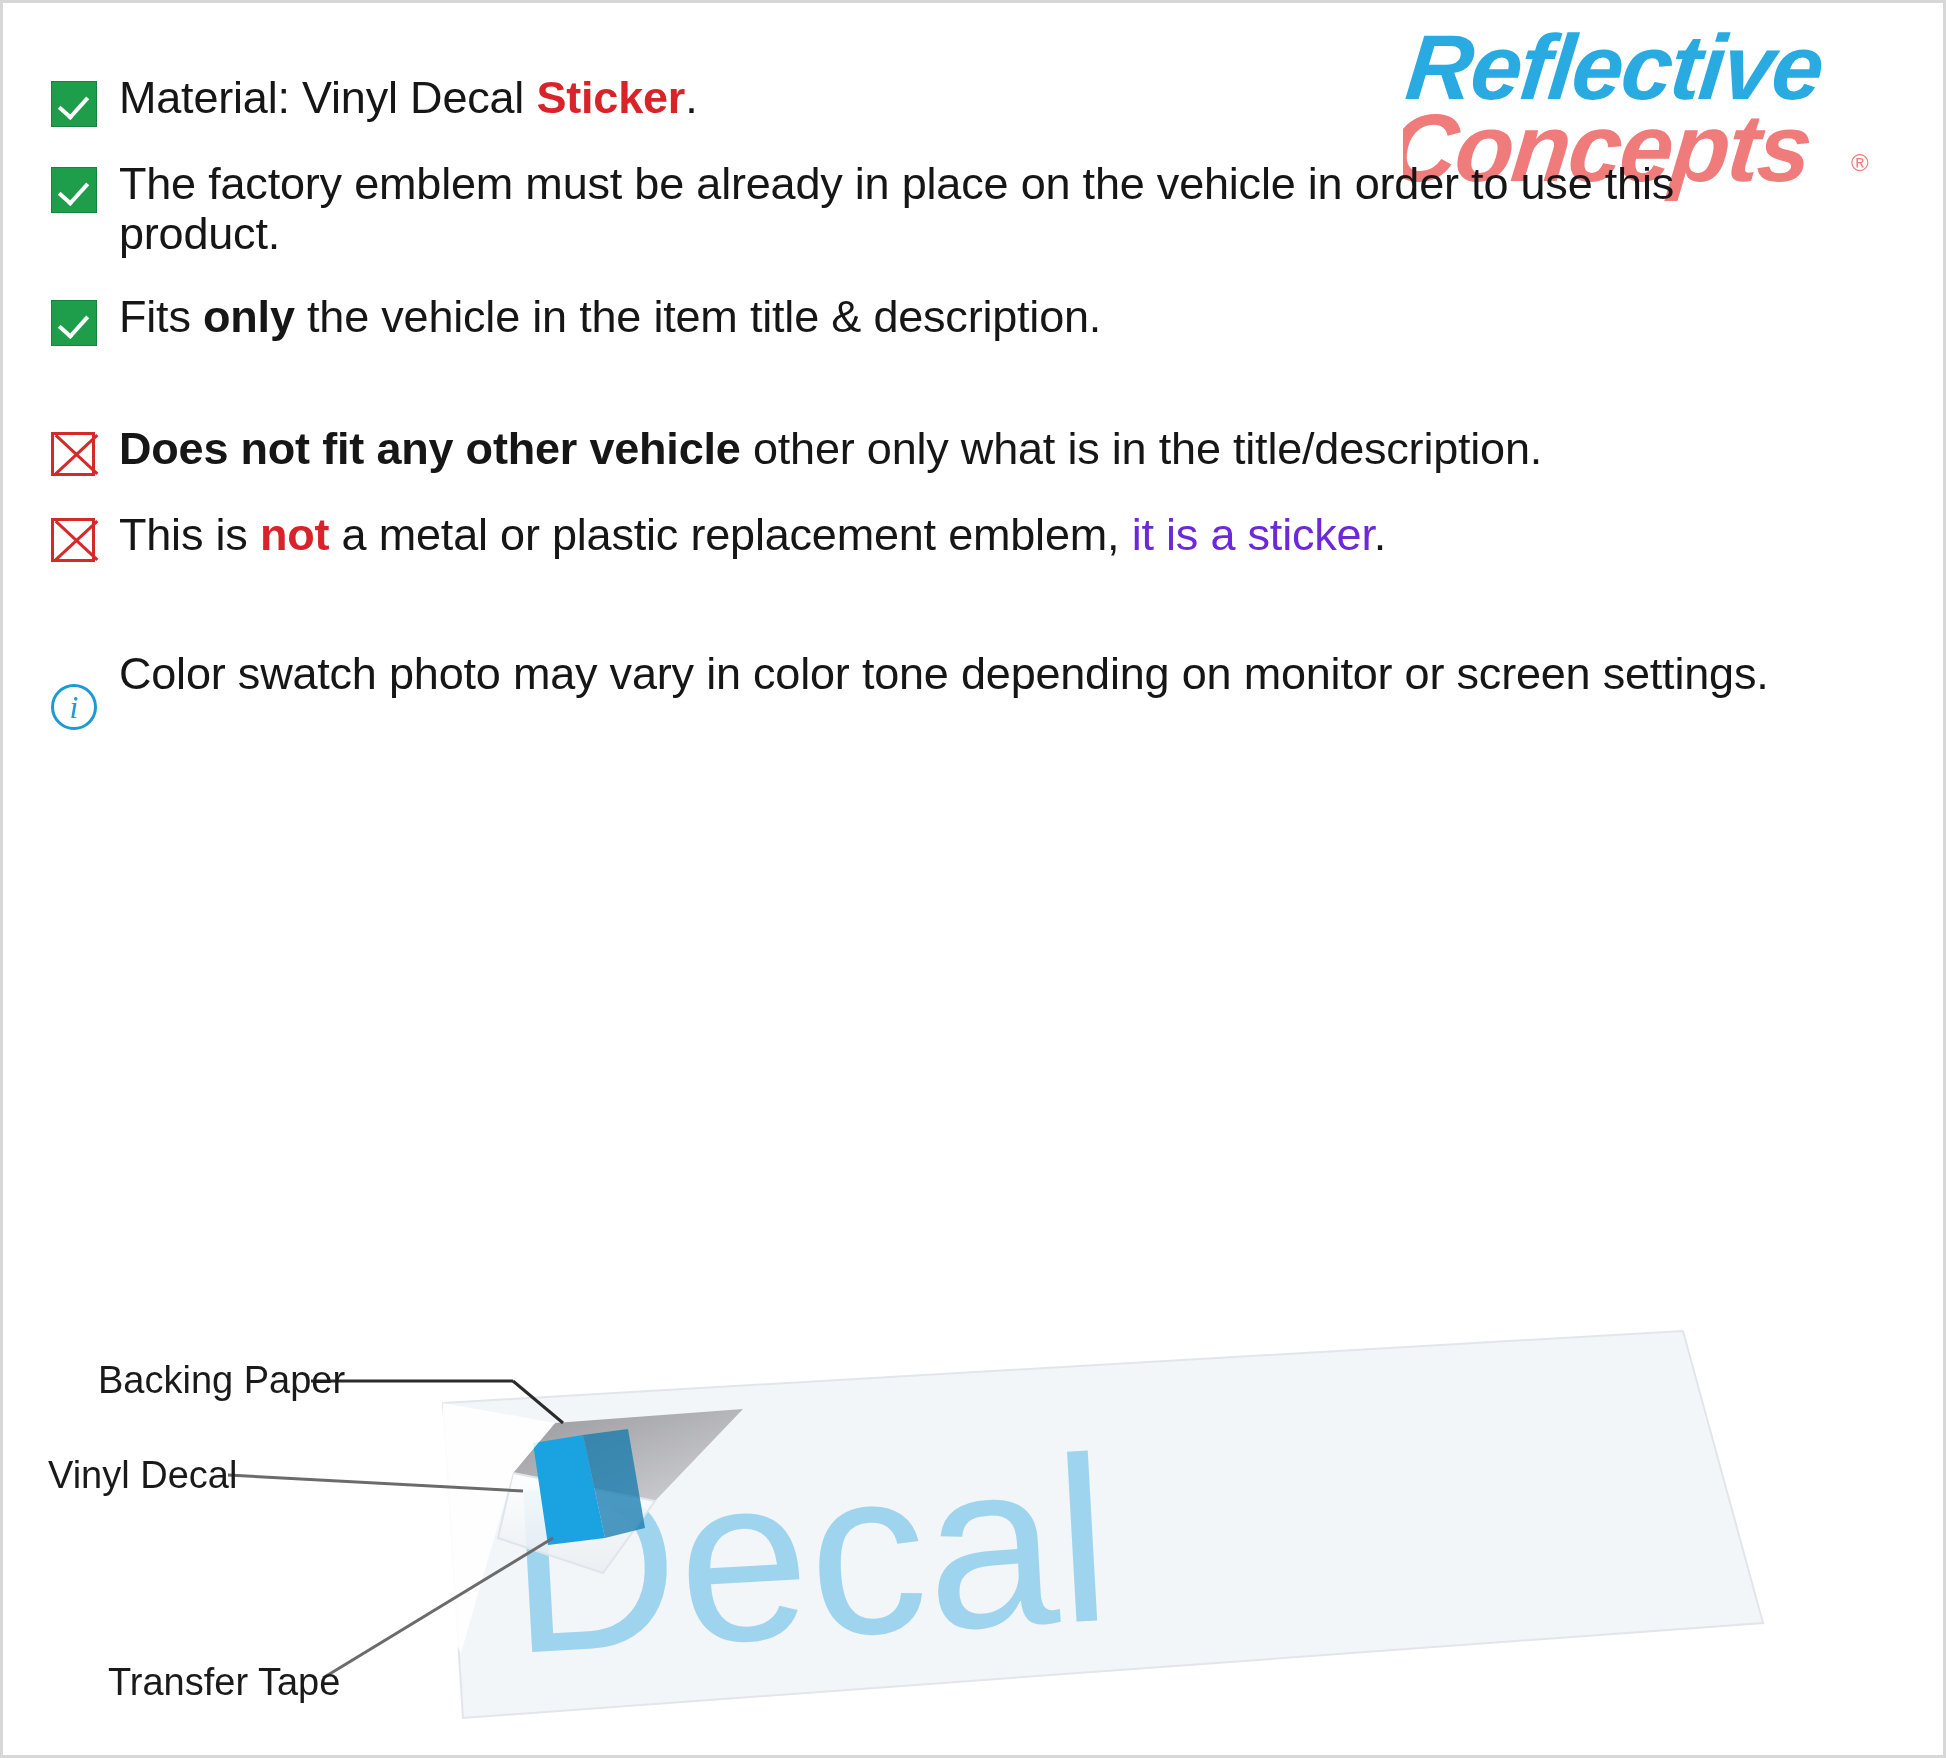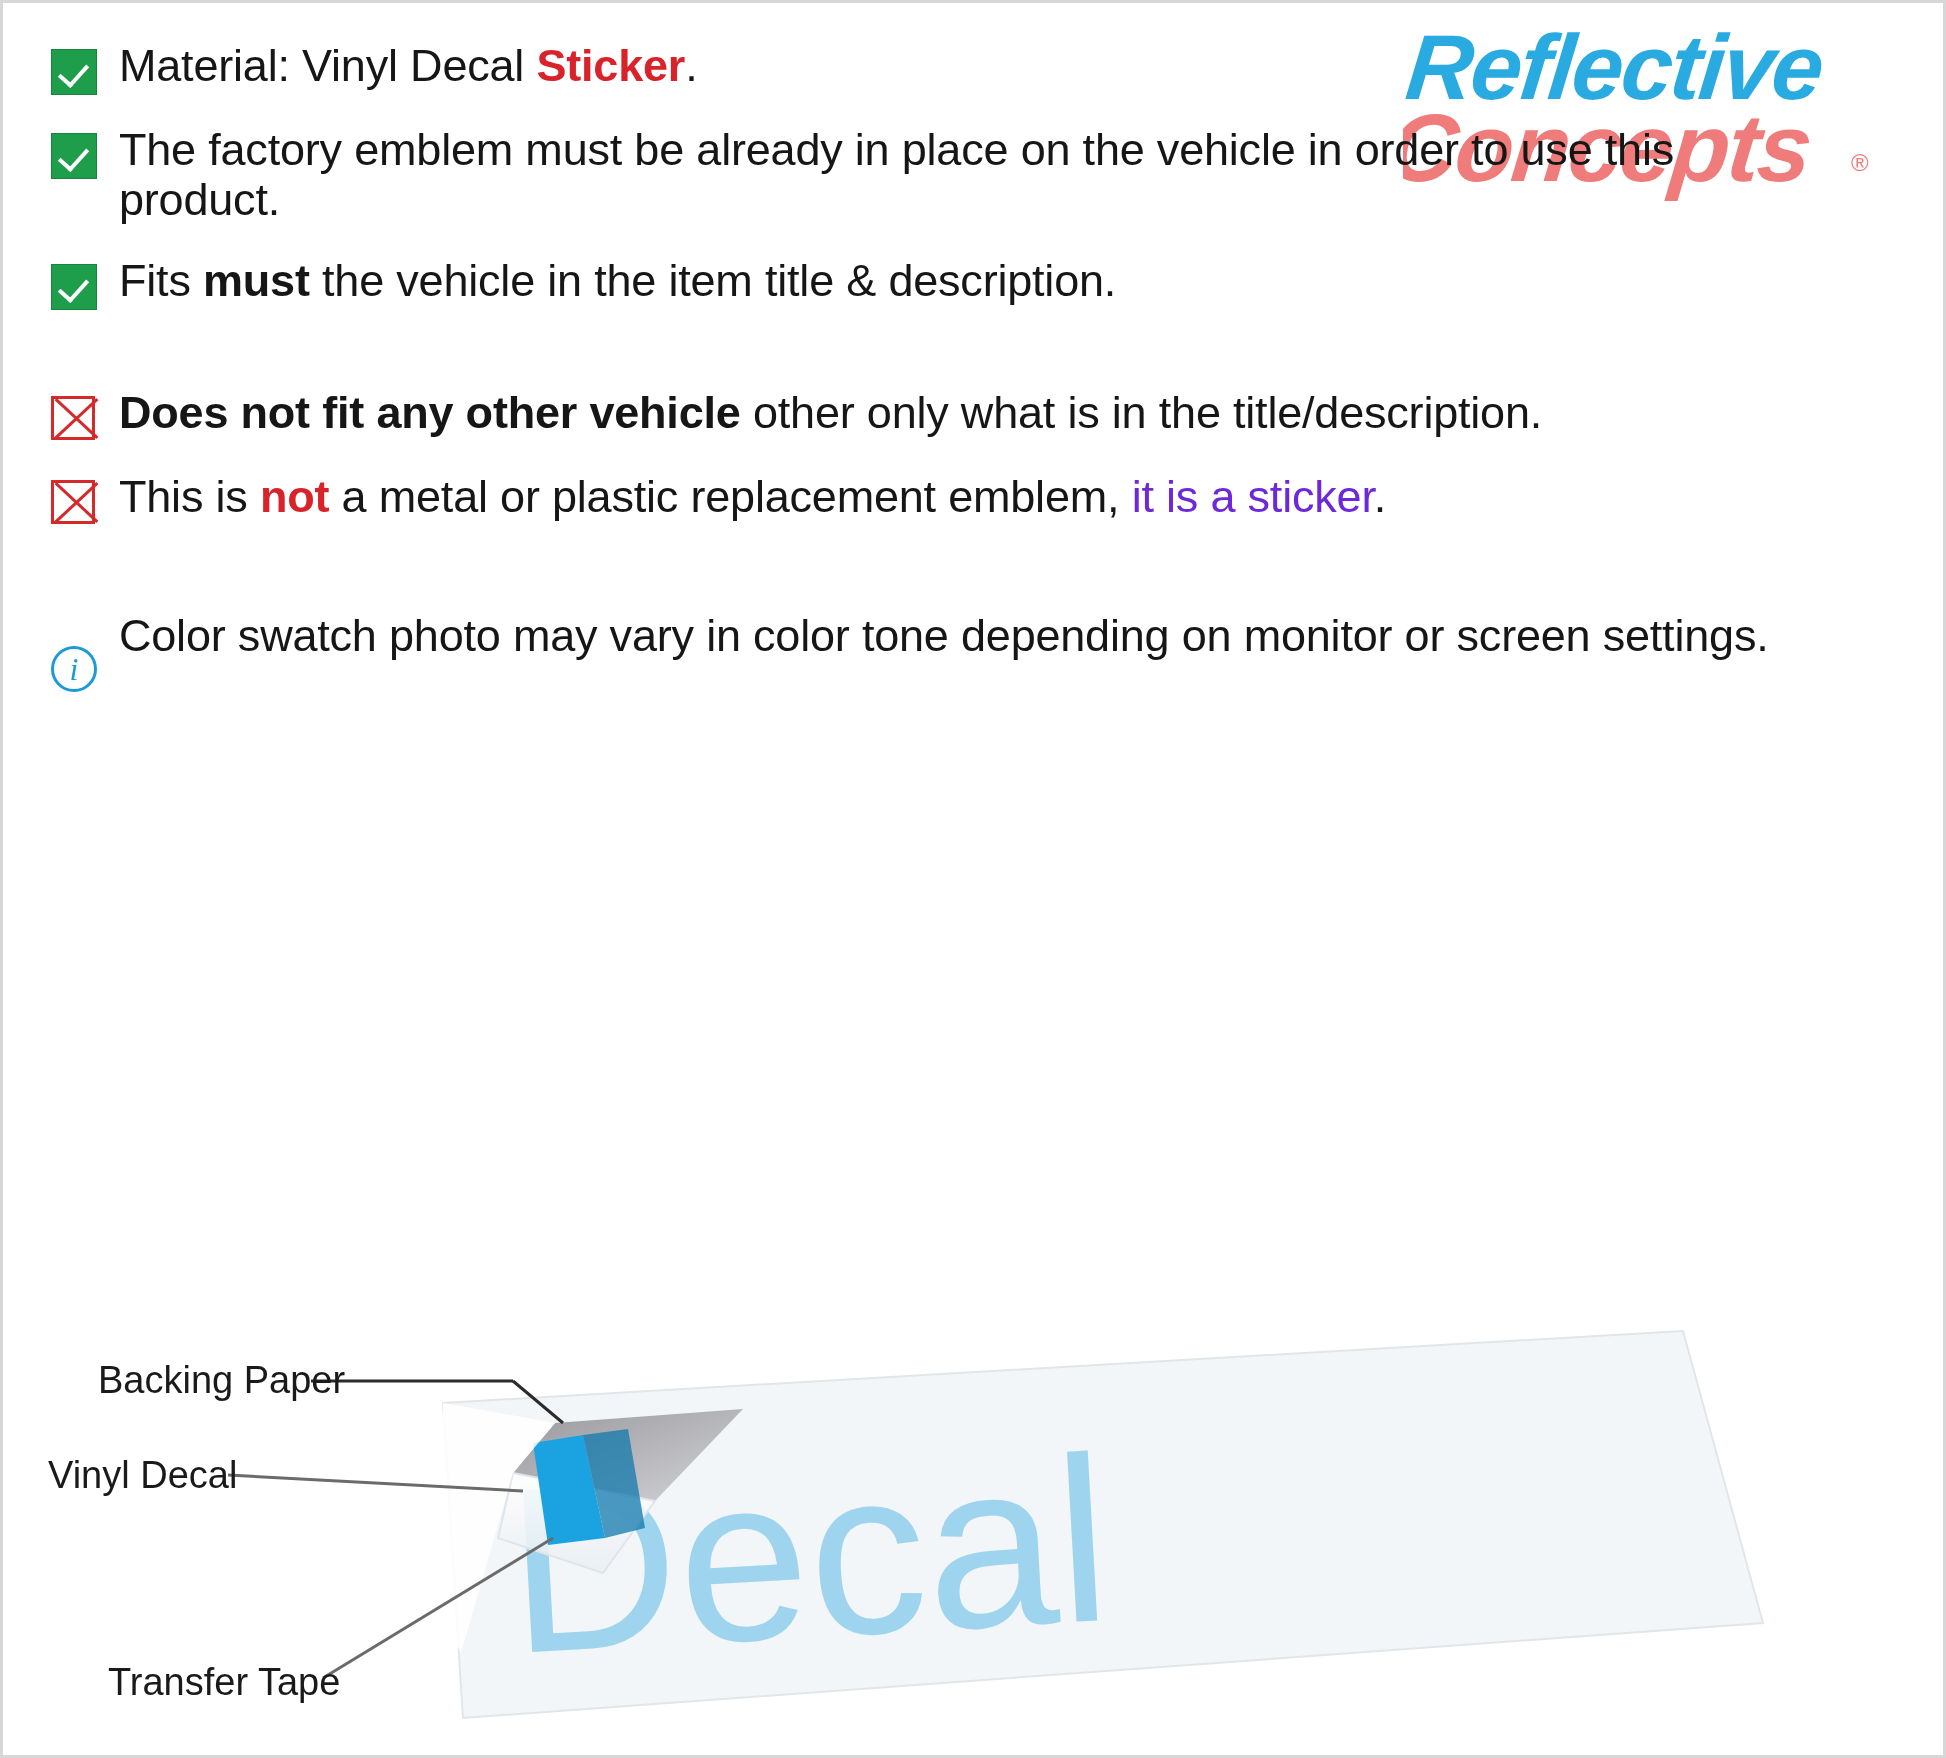--- a/index.html
+++ b/index.html
@@ -39,20 +39,21 @@
   .list {
     position: absolute;
     left: 48px;
     top: 38px;
     width: 1790px;
   }
   .row {
     display: flex;
     align-items: flex-start;
     margin-bottom: 30px;
+    margin-top: 32px;
   }
   .row .mark {
     flex: 0 0 auto;
     width: 58px;
     display: flex;
     justify-content: flex-start;
     align-items: flex-start;
     padding-top: 8px;
   }
   .row .txt {
@@ -182,21 +183,21 @@
       <div class="txt">
         <span class="u">The factory emblem must be already in place</span><span> on the vehicle in order to use this product.</span>
       </div>
     </div>
 
     <div class="row">
       <div class="mark">
           <span class="chk"></span>
         </div>
       <div class="txt">
-        <span>Fits </span><span class="b">must</span><span> the vehicle in the item title &amp; description.</span>
+        <span>Fits </span><span class="b">only</span><span> the vehicle in the item title &amp; description.</span>
       </div>
     </div>
 
 
 
     <div class="row gap-top">
       <div class="mark">
         <span class="xbox">
             <span class="bx"></span>
             <span class="d1"></span>

